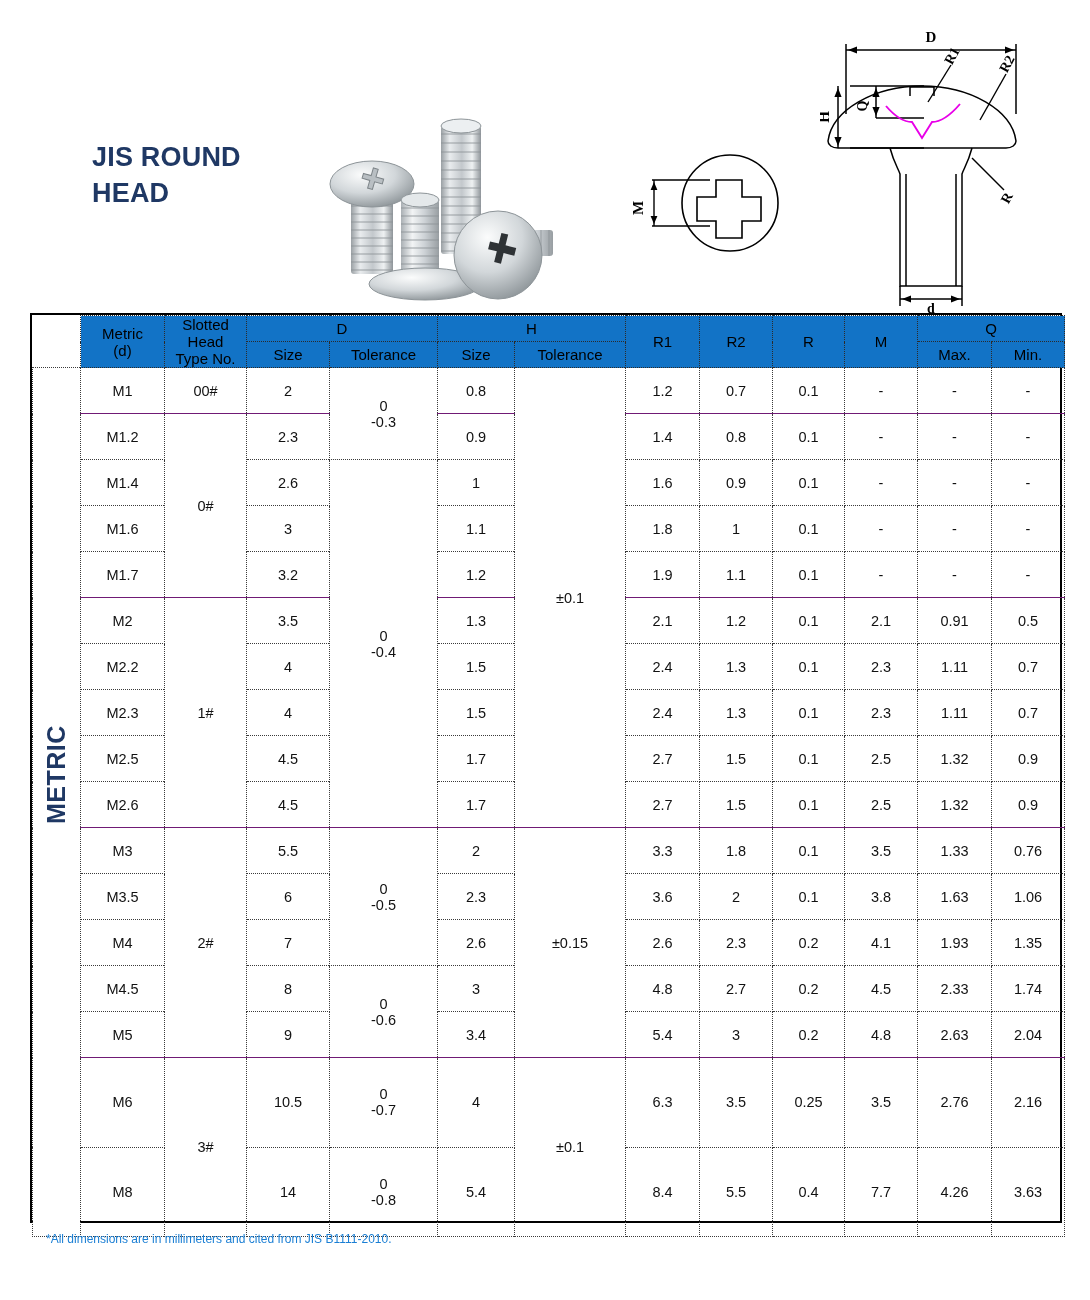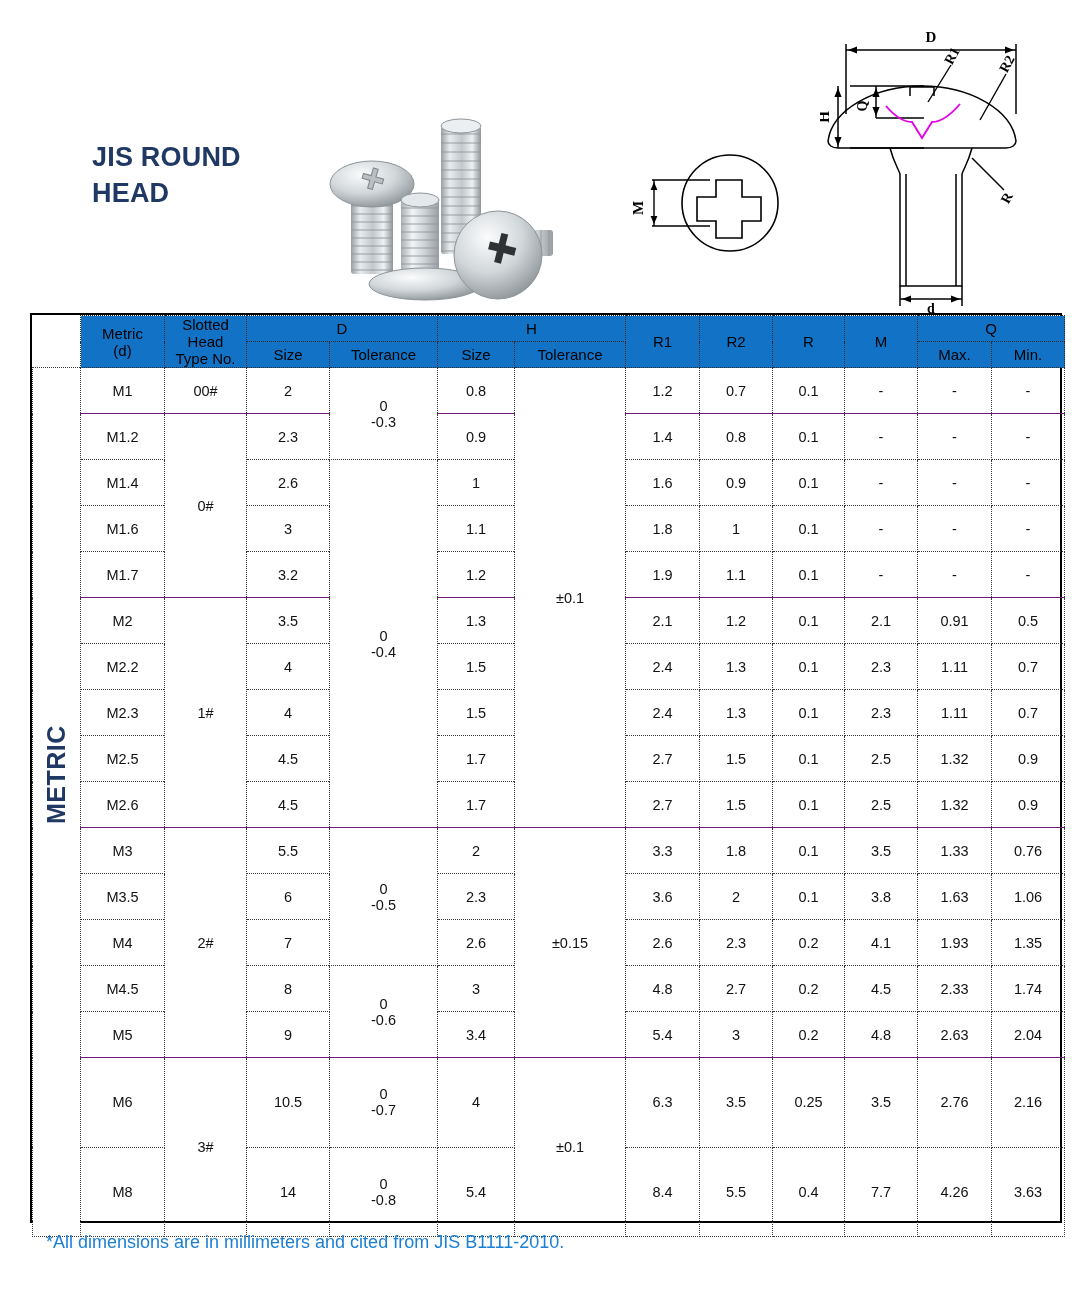--- a/index.html
+++ b/index.html
@@ -79,21 +79,21 @@
     color:#1F3864;
     letter-spacing:0.5px;
   }
   thead td.metric-head { border:none; background:#fff; }
 
   .pm { font-size:16px; }
 
   
   .footnote {
     position:absolute; left:46px; top:1232px;
-    font-size:18px; color:#1B7FD4;
+    font-size:12px; color:#1B7FD4;
   }
 </style>
 </head>
 <body>
 
 <div class="header-area">
 
   <div class="title">
     <div>JIS ROUND</div>
     <div>HEAD</div>

